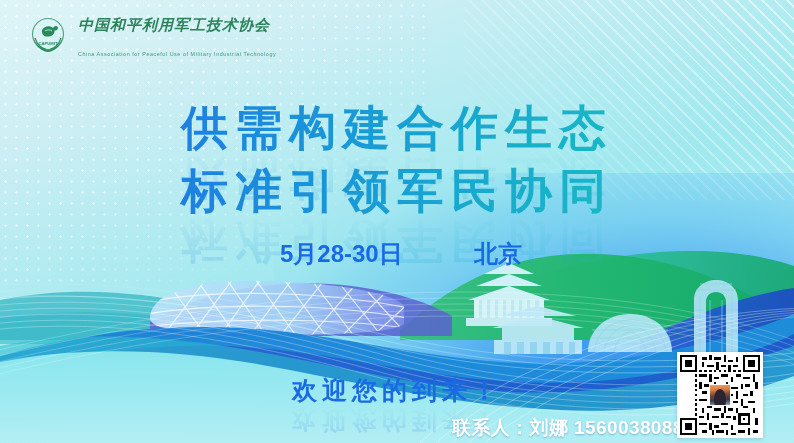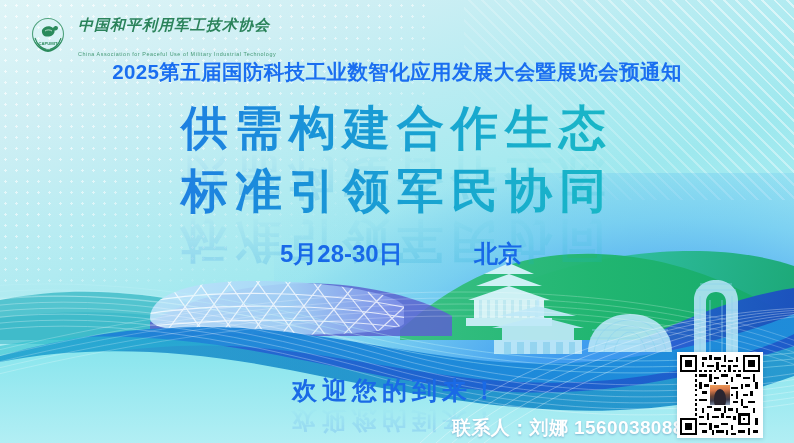--- a/index.html
+++ b/index.html
@@ -446,21 +446,20 @@
       <path d="M9 24 C11 30 15 34 20 35.5" stroke="#2a8a5b" stroke-width="1.1" fill="none"></path>
       <path d="M35 24 C33 30 29 34 24 35.5" stroke="#2a8a5b" stroke-width="1.1" fill="none"></path>
       <text x="22" y="30.5" font-size="4.2" text-anchor="middle" fill="#2a8a5b" font-family="'Liberation Sans', sans-serif" font-weight="700">CAPUMIT</text>
     </svg>
     <div class="logo-words">
       <div class="logo-cn">中国和平利用军工技术协会</div>
       <div class="logo-en">China Association for Peaceful Use of Military Industrial Technology</div>
     </div>
   </div>
 
-  <div class="title">2025第五届国防科技工业数智化应用发展大会暨展览会预通知</div>
 
   <div class="headline-reflect r1">供需构建合作生态</div>
   <div class="headline-reflect r2">标准引领军民协同</div>
 
   <div class="headline l1">供需构建合作生态</div>
   <div class="headline l2">标准引领军民协同</div>
 
   <div class="meta-row">
     <span>5月28-30日</span>
     <span class="gap"></span>

